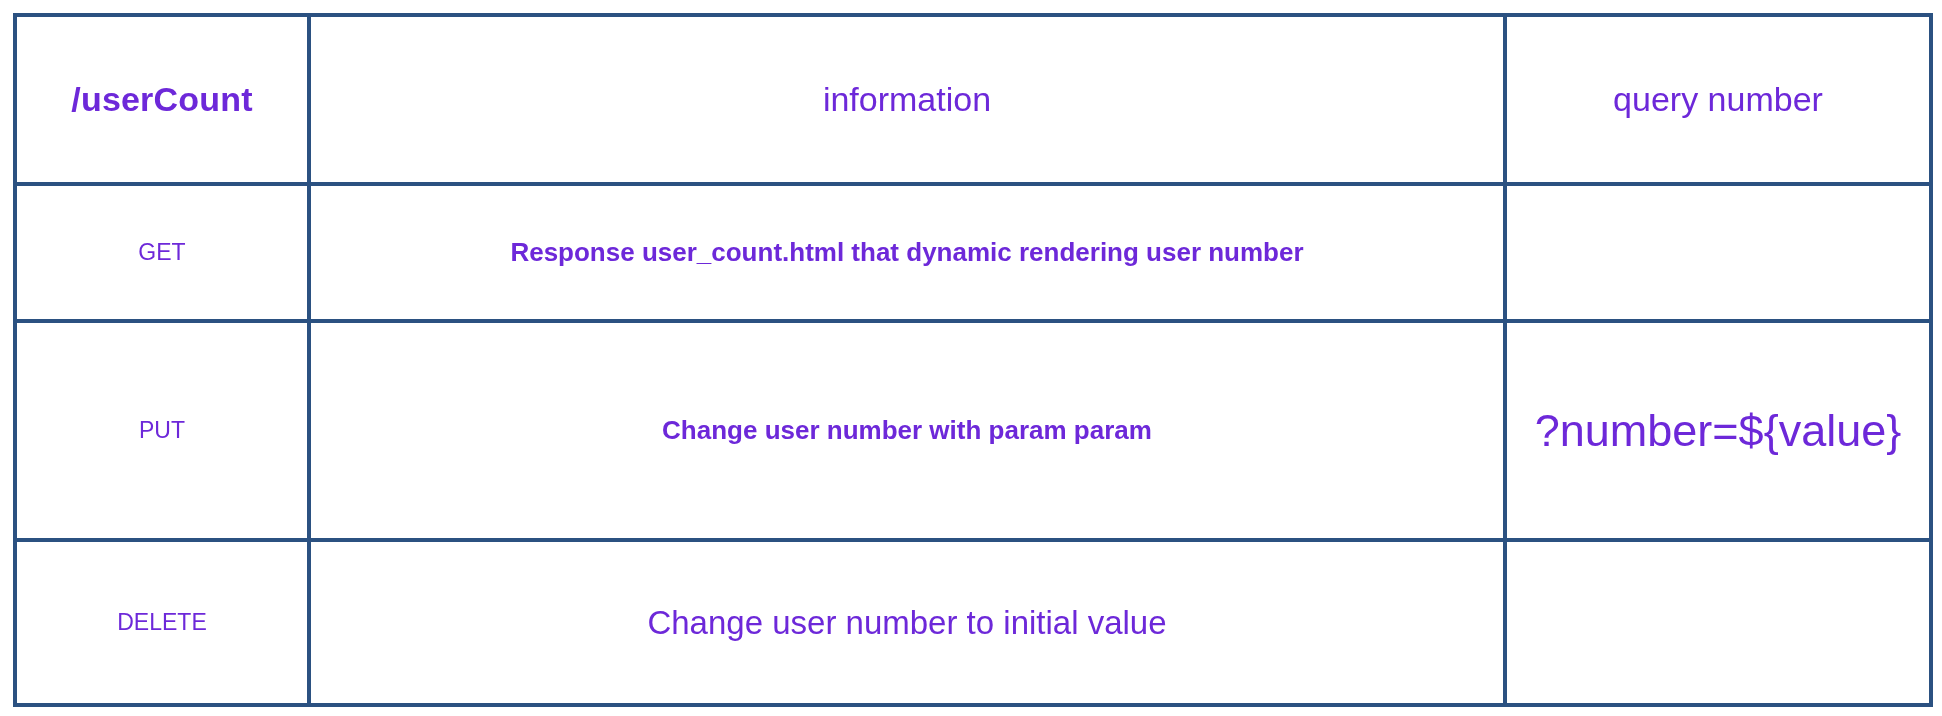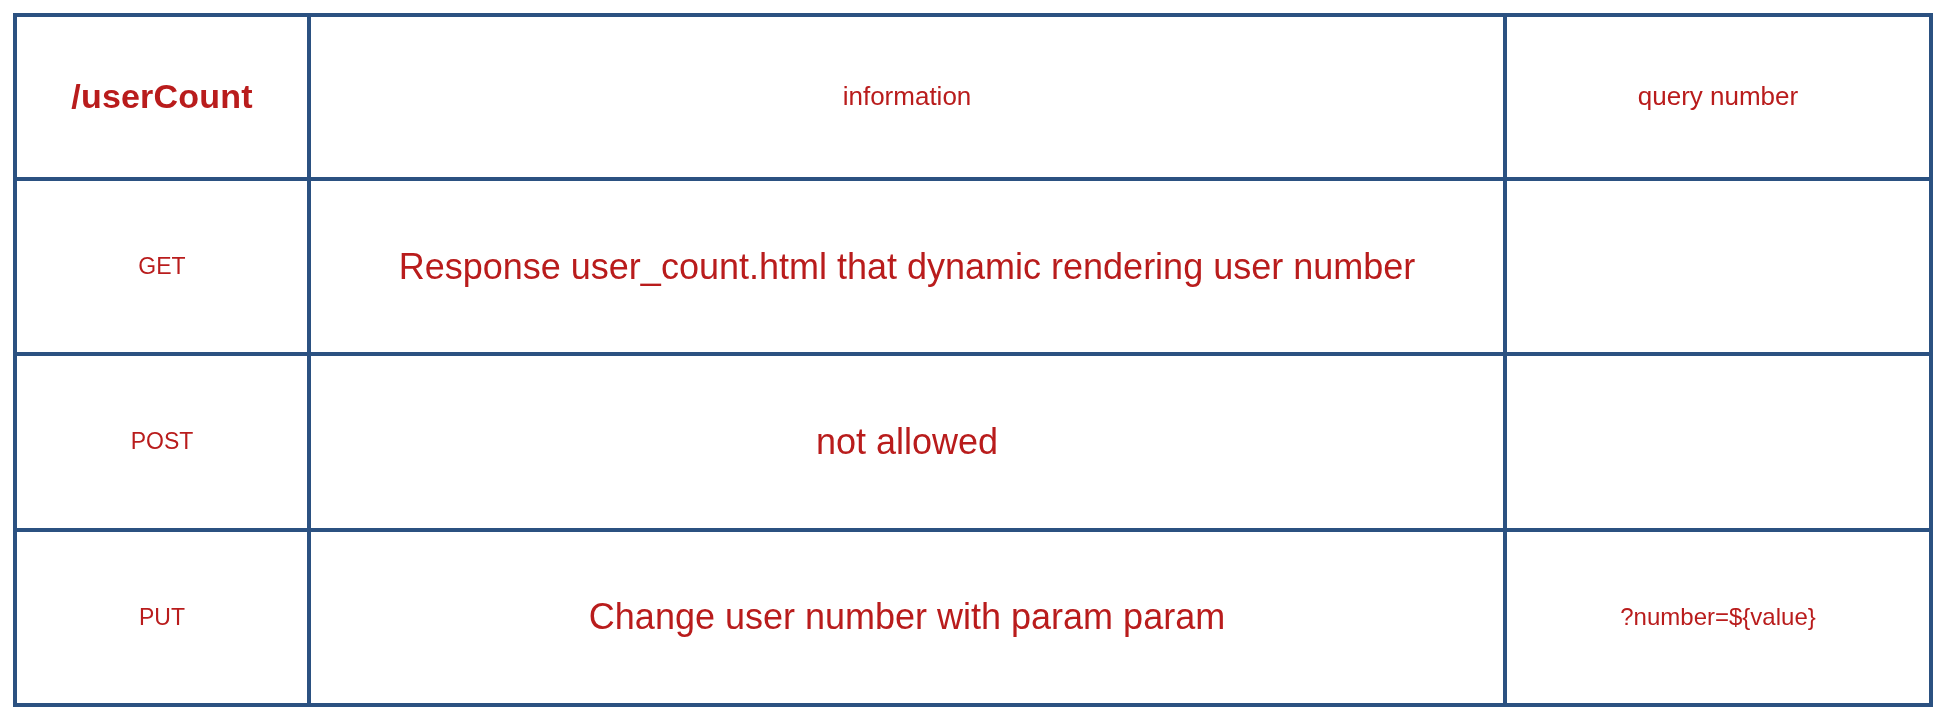--- a/index.html
+++ b/index.html
@@ -6,21 +6,21 @@
     margin: 0;
     padding: 0;
     background: #ffffff;
   }
   .page {
     position: relative;
     width: 1846px;
     height: 716px;
     background: #ffffff;
     font-family: "Liberation Sans", sans-serif;
-    color: #b91c1c;
+    color: #6d28d9;
   }
   table.api-table {
     position: absolute;
     left: 13px;
     top: 13px;
     width: 1916px;
     height: 694px;
     border-collapse: collapse;
     table-layout: fixed;
     background: #ffffff;
@@ -31,37 +31,37 @@
     vertical-align: middle;
     padding: 0 10px;
     overflow: hidden;
   }
   .cell-endpoint {
     font-size: 34px;
     font-weight: bold;
     letter-spacing: 0.2px;
   }
   .cell-header {
-    font-size: 26px;
+    font-size: 34px;
     font-weight: normal;
   }
   .cell-method {
     font-size: 23px;
     font-weight: normal;
   }
   .cell-info-sm {
-    font-size: 36px;
-    font-weight: normal;
+    font-size: 26px;
+    font-weight: bold;
   }
   .cell-info-lg {
     font-size: 33px;
     font-weight: normal;
   }
   .cell-query {
-    font-size: 24px;
+    font-size: 45px;
     font-weight: normal;
   }
 </style>
 </head>
 <body>
 
 <div class="page">
   <table class="api-table">
     <colgroup>
       <col style="width:294px">
@@ -73,24 +73,24 @@
         <td class="cell-endpoint">/userCount</td>
         <td class="cell-header">information</td>
         <td class="cell-header">query number</td>
       </tr>
       <tr>
         <td class="cell-method">GET</td>
         <td class="cell-info-sm">Response user_count.html that dynamic rendering user number</td>
         <td class="cell-query"></td>
       </tr>
       <tr>
-        <td class="cell-method">POST</td>
-        <td class="cell-info-sm">not allowed</td>
-        <td class="cell-query"></td>
-      </tr>
-      <tr>
         <td class="cell-method">PUT</td>
         <td class="cell-info-sm">Change user number with param param</td>
         <td class="cell-query">?number=${value}</td>
+      </tr>
+      <tr>
+        <td class="cell-method">DELETE</td>
+        <td class="cell-info-lg">Change user number to initial value</td>
+        <td class="cell-query"></td>
       </tr>
     </tbody>
   </table>
 </div>
 
 </body></html>

